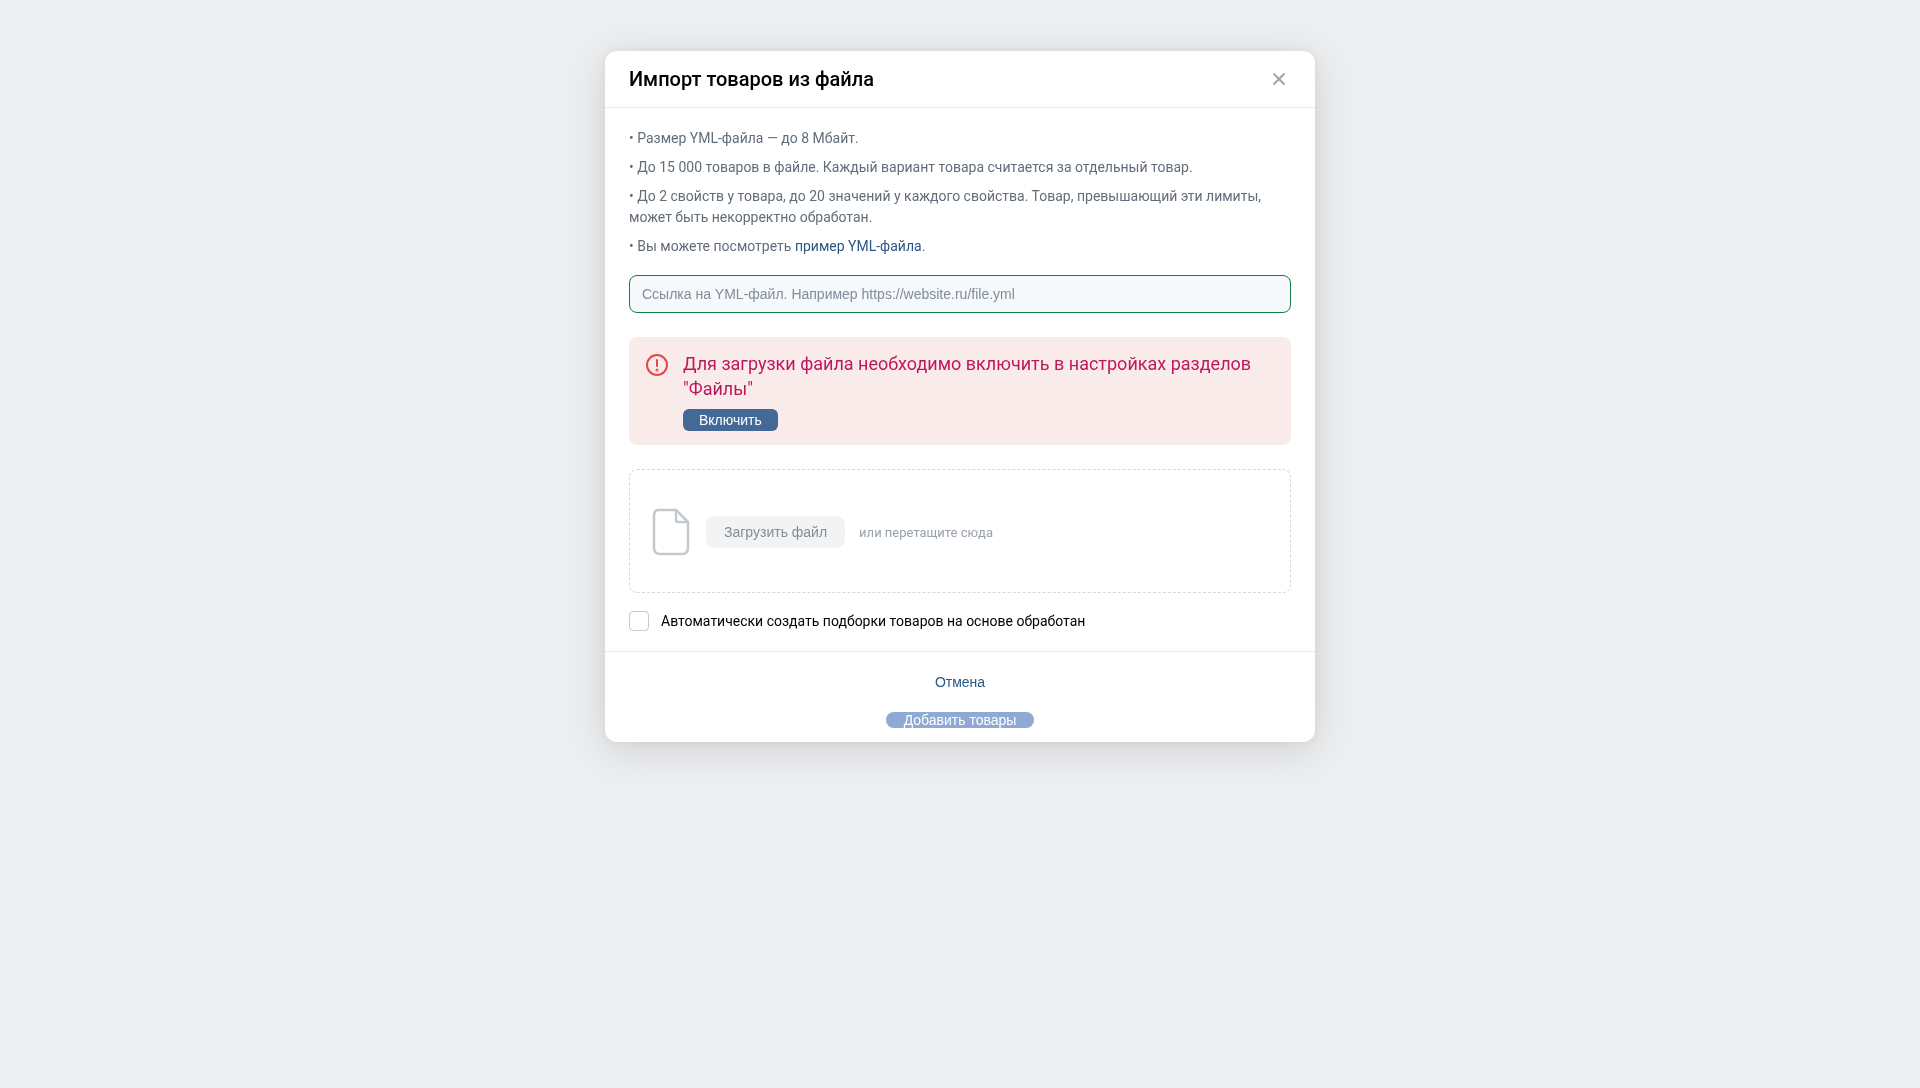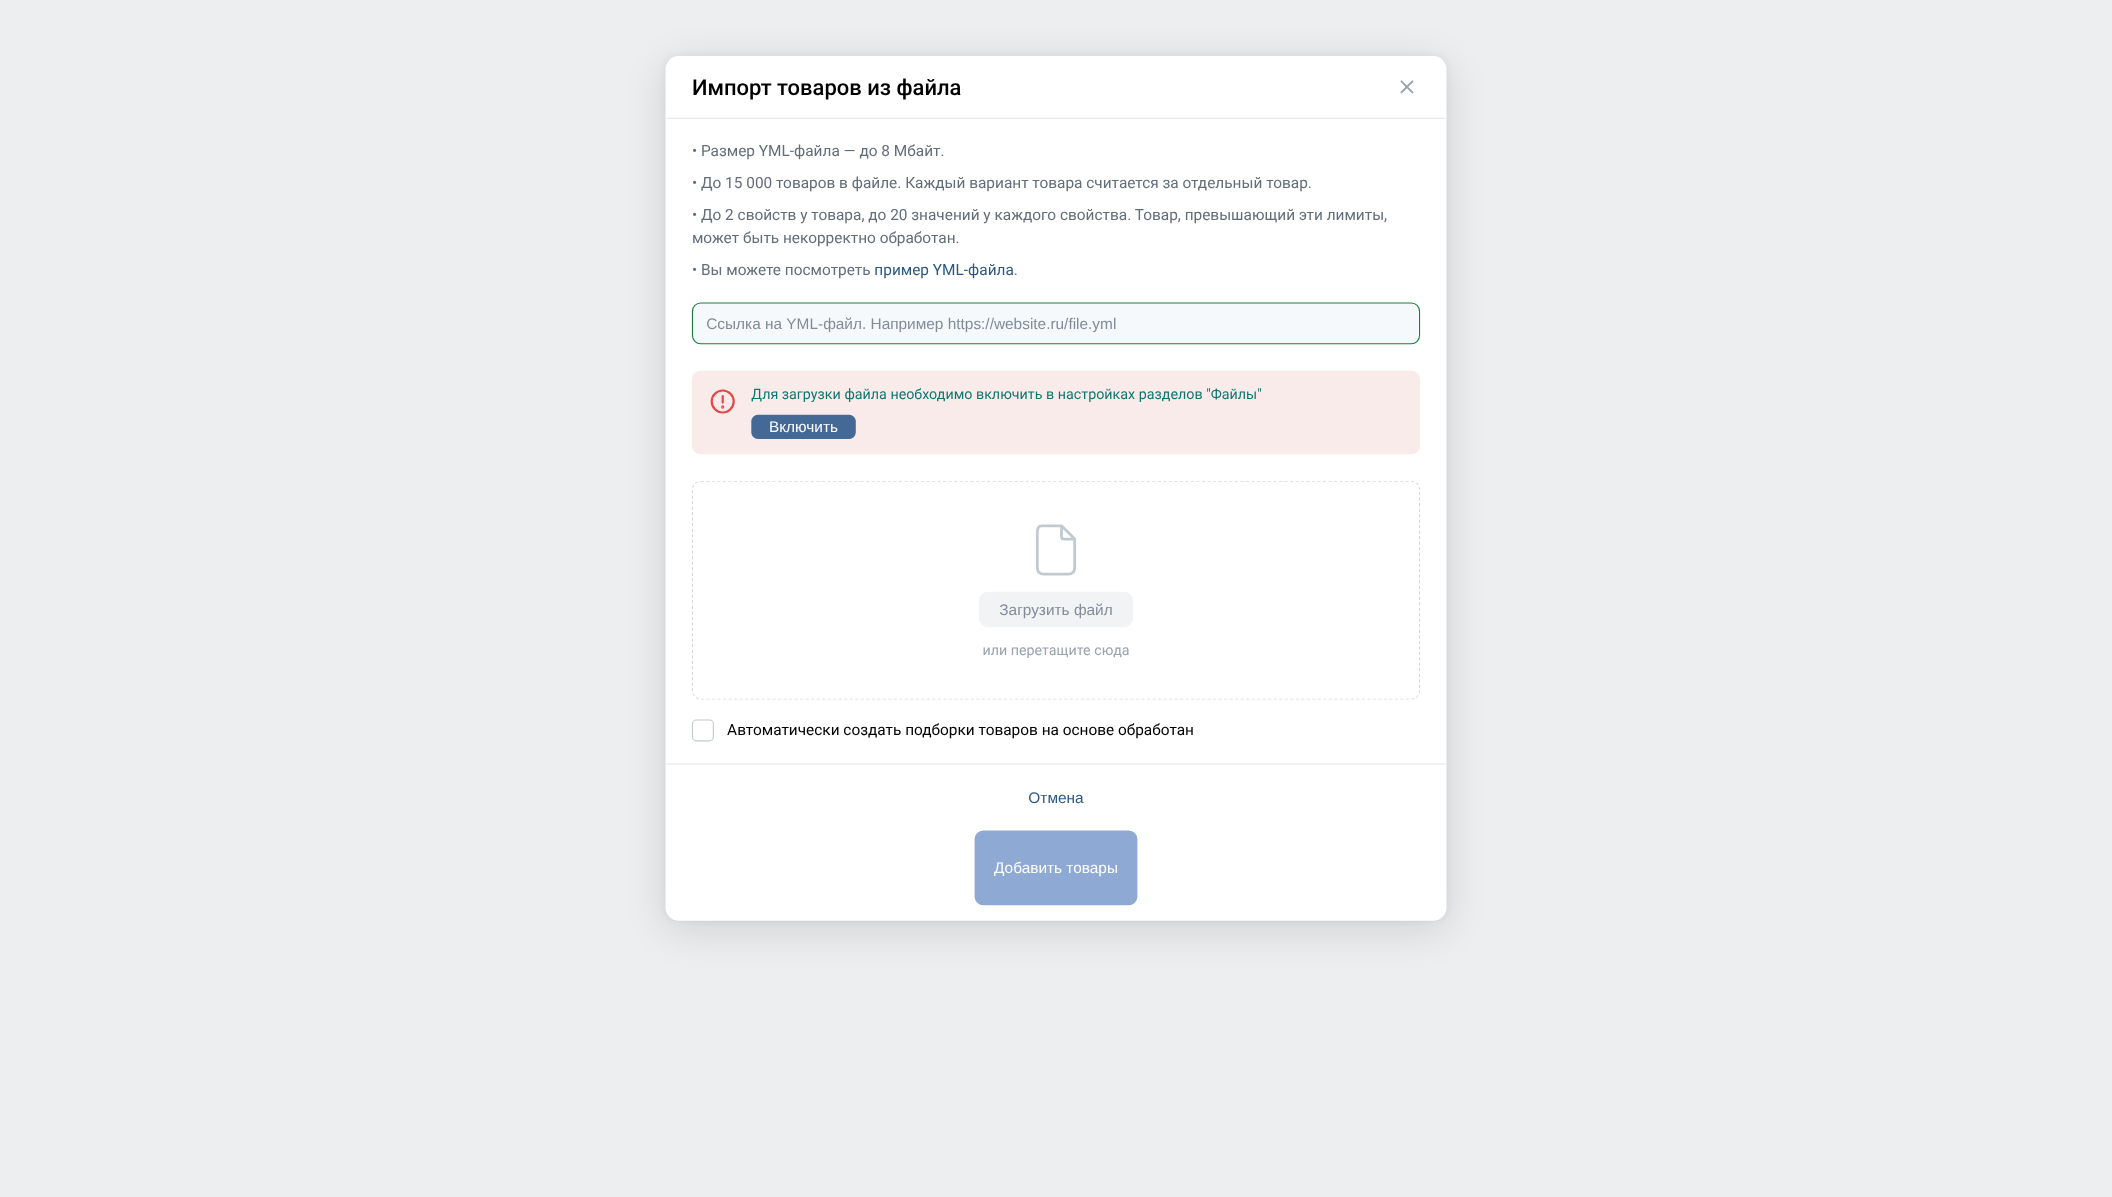--- a/index.html
+++ b/index.html
@@ -94,42 +94,41 @@
       flex-shrink: 0;
       width: 24px;
       height: 24px;
       color: #e64646;
       margin-top: 2px;
     }
     .alert-content {
       flex: 1;
     }
     .alert-text {
-      font-size: 13px;
-      color: #0f766e;
+      font-size: 18px;
+      color: #be185d;
       line-height: 1.4;
       margin-bottom: 8px;
     }
     .enable-btn {
       background: #456997;
       color: #fff;
       border: none;
       border-radius: 6px;
       padding: 3px 16px;
       font-size: 14px;
       font-weight: 500;
       cursor: pointer;
     }
     .dropzone {
       margin-top: 24px;
       border: 1.5px dashed #d3d9de;
       border-radius: 8px;
       padding: 38px 20px 36px;
       display: flex;
-      flex-direction: column;
       align-items: center;
       gap: 14px;
     }
     .file-icon {
       width: 42px;
       height: 48px;
       color: #c1c9d1;
     }
     .upload-btn {
       background: #f2f3f5;
@@ -179,21 +178,21 @@
       font-size: 14px;
       font-weight: 500;
       cursor: pointer;
       padding: 8px 12px;
     }
     .submit-btn {
       background: #8eaad4;
       color: #fff;
       border: none;
       border-radius: 8px;
-      padding: 26px 18px;
+      padding: 0 18px;
       font-size: 14px;
       font-weight: 500;
       cursor: pointer;
     }
   </style>
 </head>
 <body>
 
 <div class="modal">
   <div class="modal-header">

